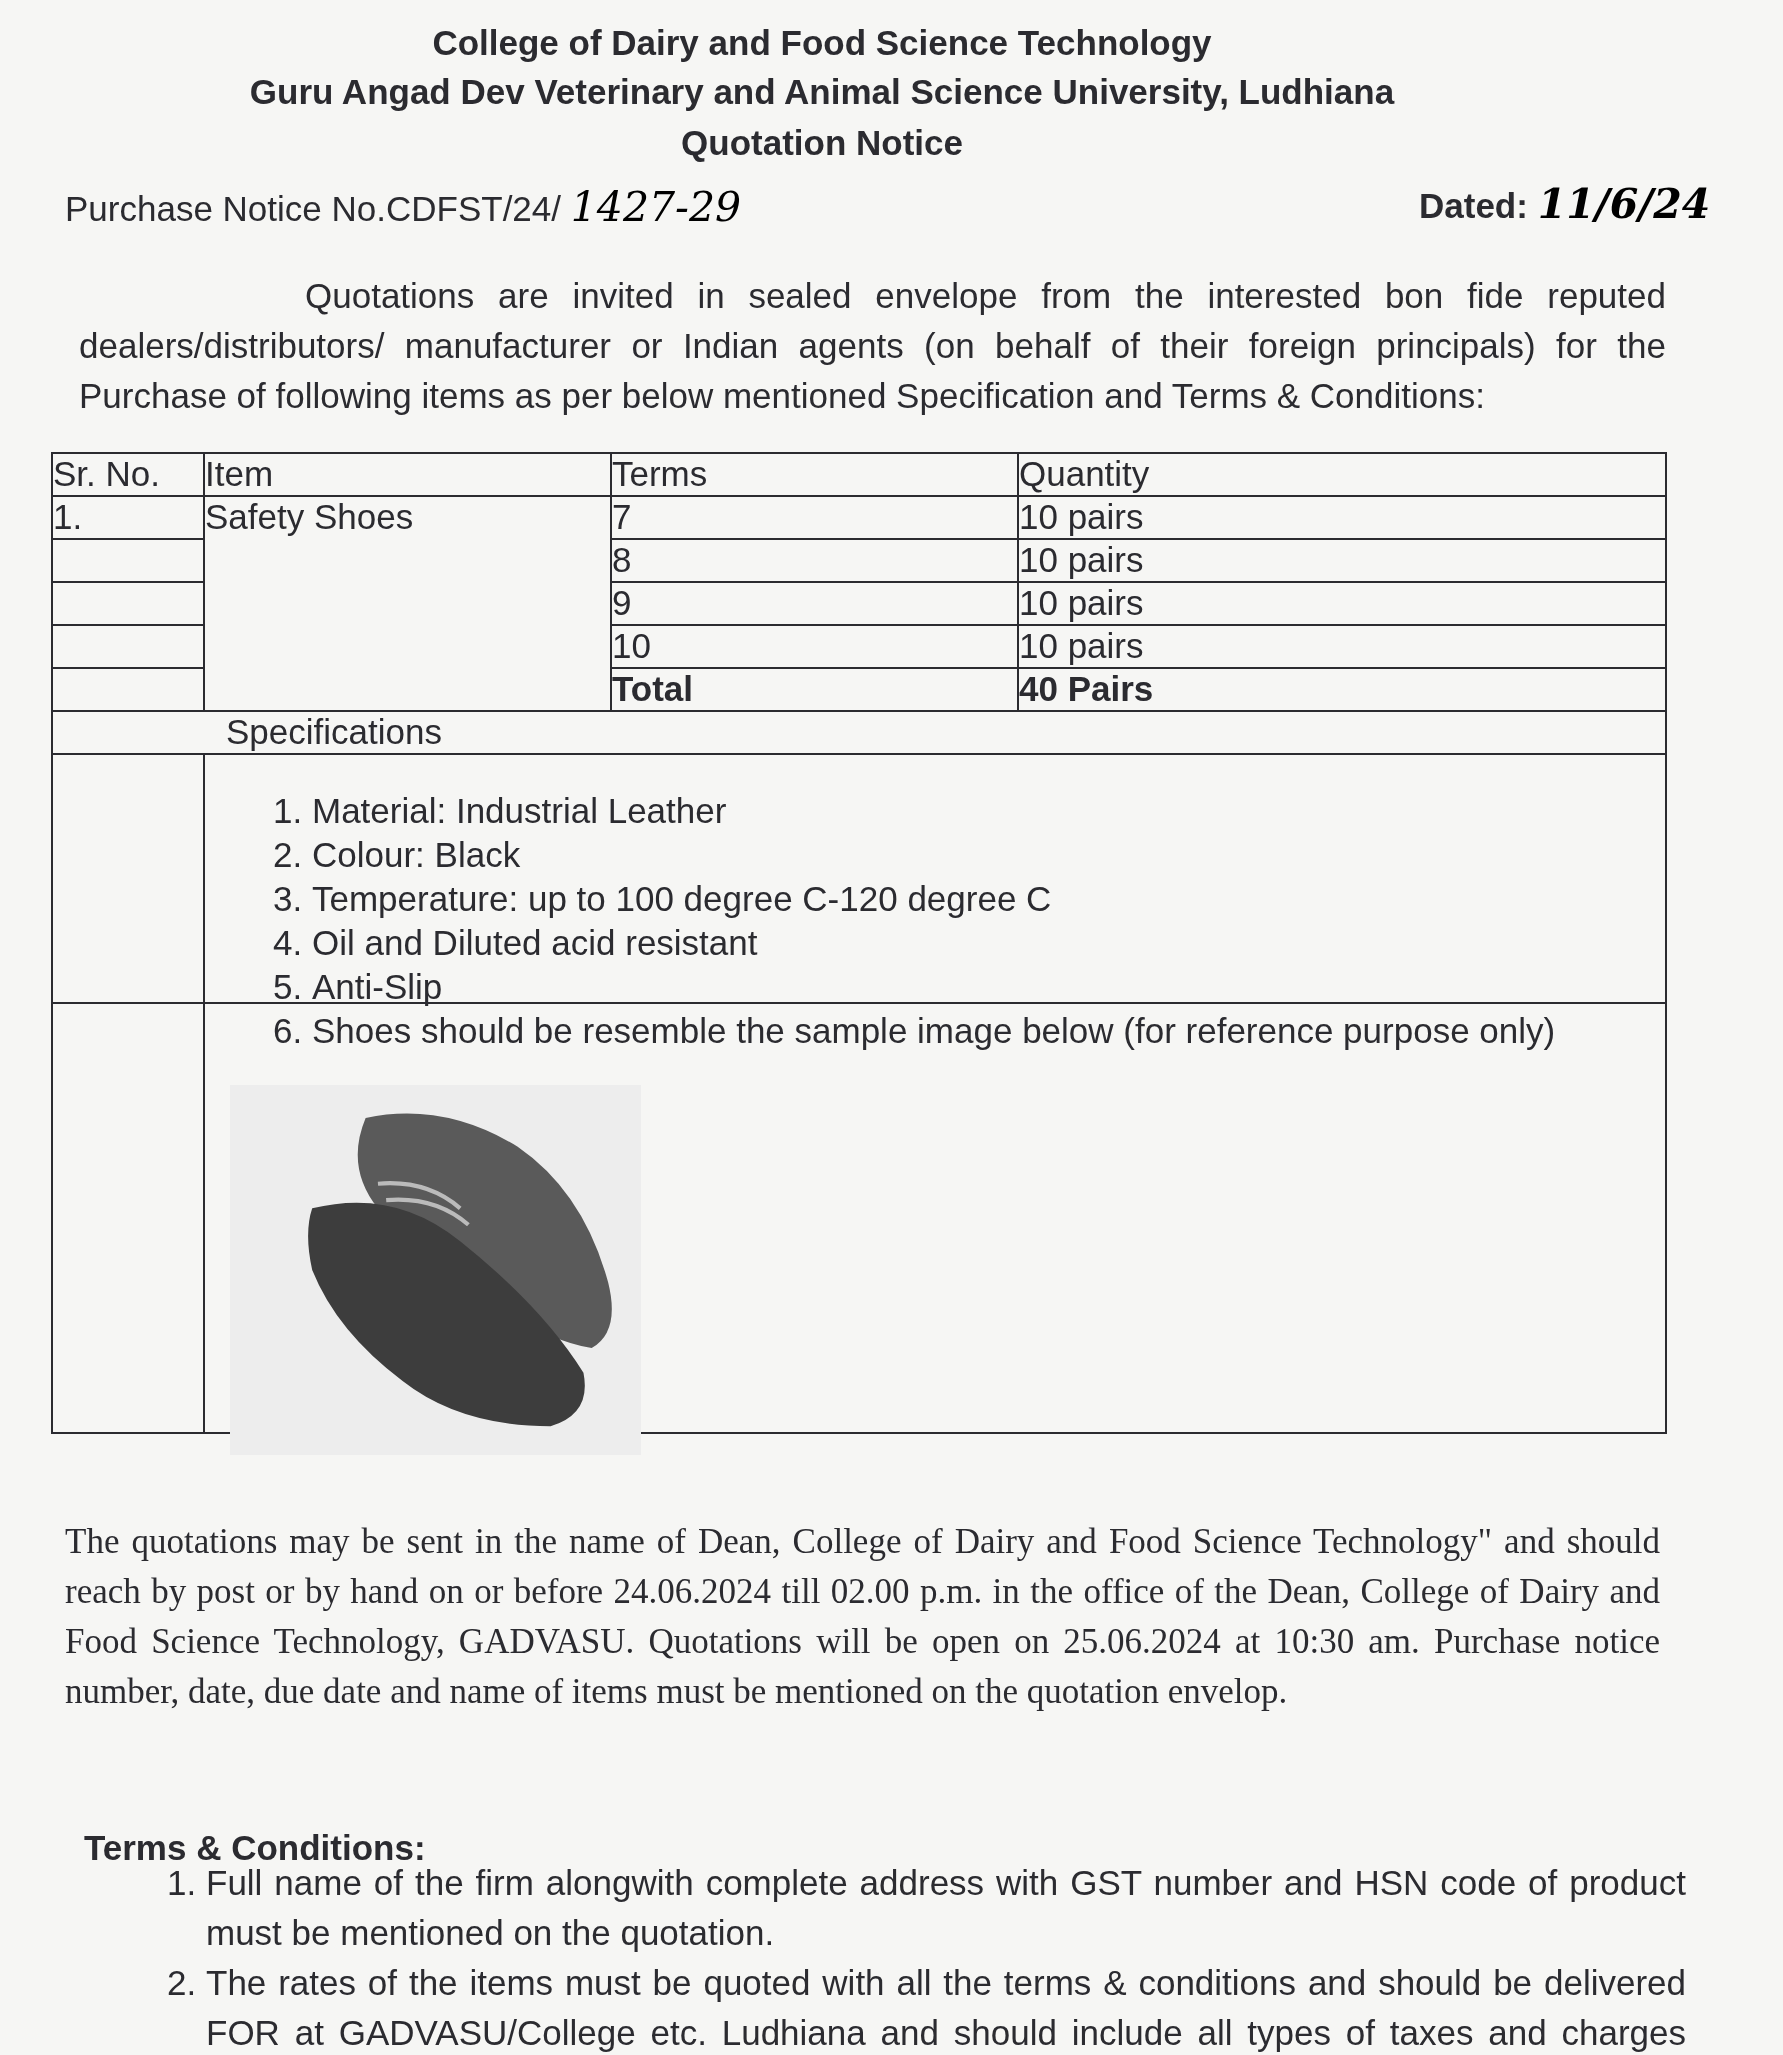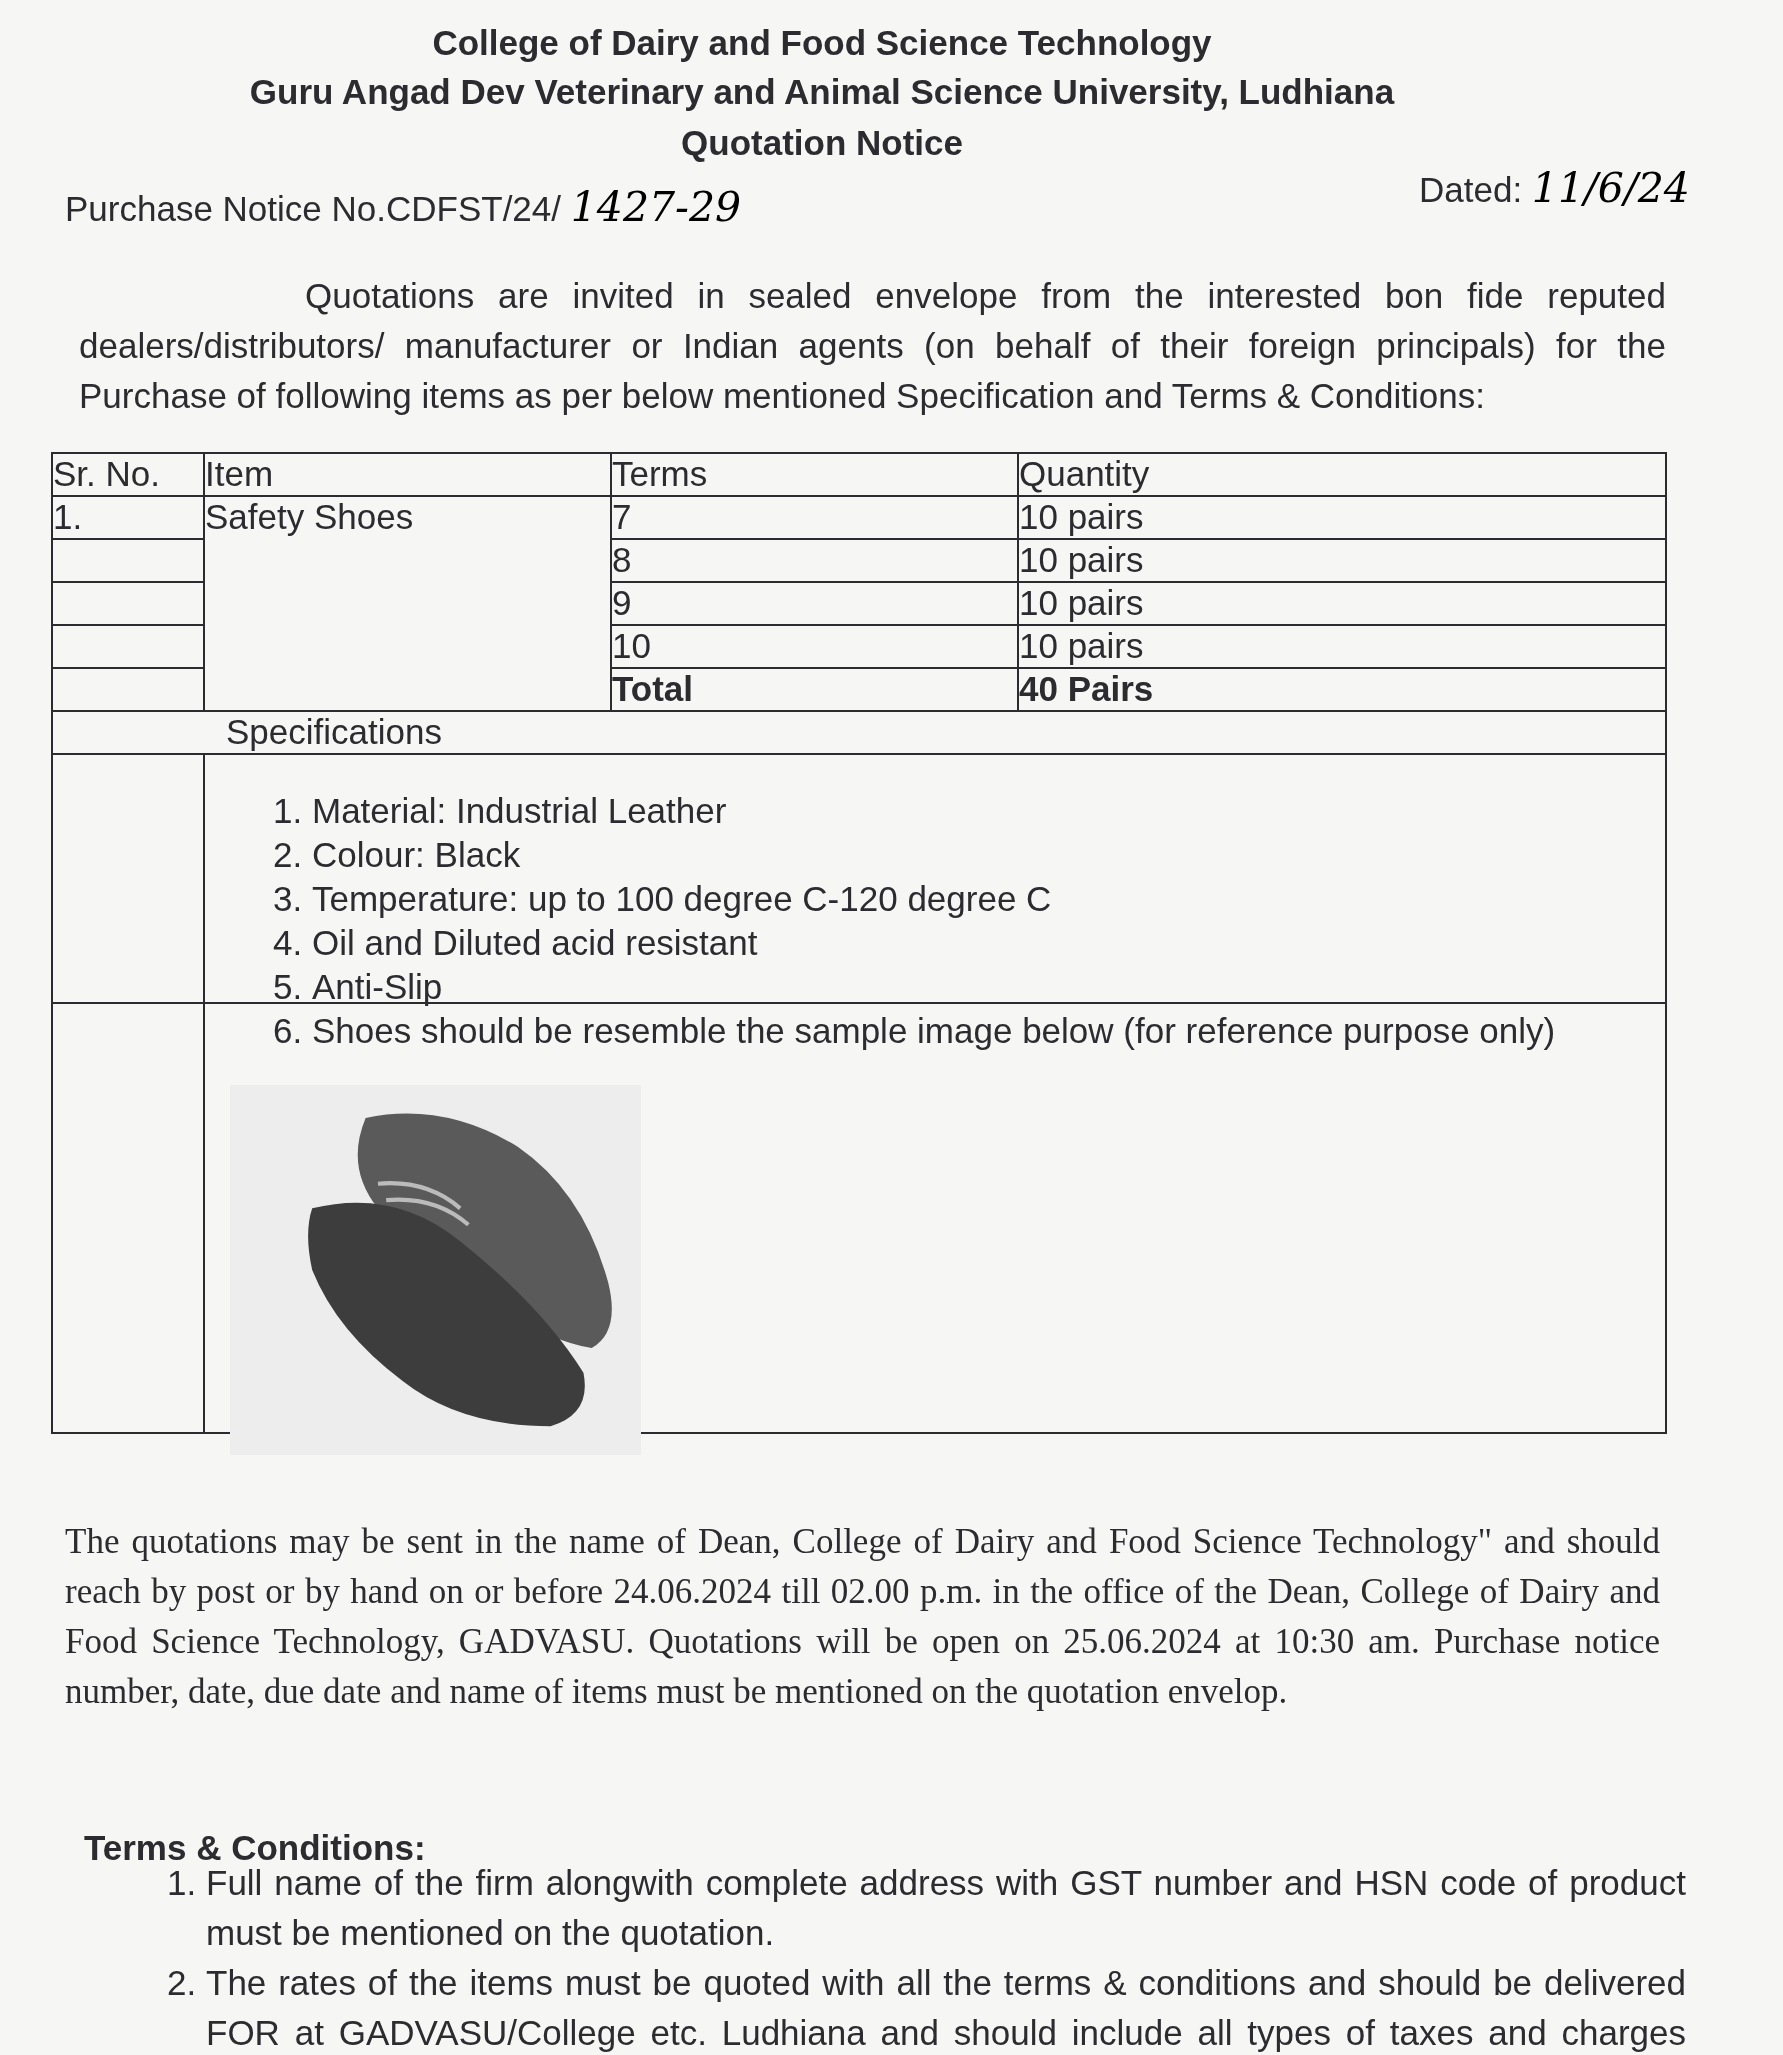--- a/index.html
+++ b/index.html
@@ -4,21 +4,21 @@
 <style>
   html,body{margin:0;padding:0;}
   body{width:1784px;height:2560px;background:#f6f6f4;font-family:"Liberation Sans",sans-serif;color:#2b2b30;position:relative;overflow:hidden;}
   .page{position:absolute;left:0;top:0;width:1784px;height:2560px;}
   .hdr{position:absolute;left:0;width:1784px;text-align:center;font-weight:bold;font-size:35px;}
   .h1{top:22.6px;left:-70px;}
   .h2{top:72px;left:-70px;}
   .h3{top:123px;left:-70px;}
   .pn{position:absolute;left:65px;top:183px;font-size:35px;}
   .hand{font-family:"DejaVu Serif",serif;color:#000000;font-style:italic;font-size:41px;}
-  .dt{position:absolute;left:1419px;top:164px;font-size:35px;}
+  .dt{position:absolute;left:1419px;top:180px;font-size:35px;font-weight:bold;}
   .intro{position:absolute;left:79px;top:271px;width:1587px;font-size:35px;line-height:50px;text-align:justify;}
   .intro .ind{display:inline-block;width:226px;}
   table.q{position:absolute;left:51px;top:452px;width:1616px;border-collapse:collapse;font-size:35px;}
   table.q td{border:2.5px solid #2b2b30;padding:0 0;height:41px;vertical-align:top;}
   .c{text-align:left;}
   .b{font-weight:bold;}
   .specs{position:absolute;left:222px;top:773px;font-size:35px;line-height:44px;}
   .specs ol{margin:16px;padding-left:74px;}
   .shoe{position:absolute;left:230px;top:1085px;width:411px;height:370px;}
   .para{position:absolute;left:65px;top:1517px;width:1595px;font-size:35px;line-height:50px;text-align:justify;font-family:Liberation Serif, serif;}

